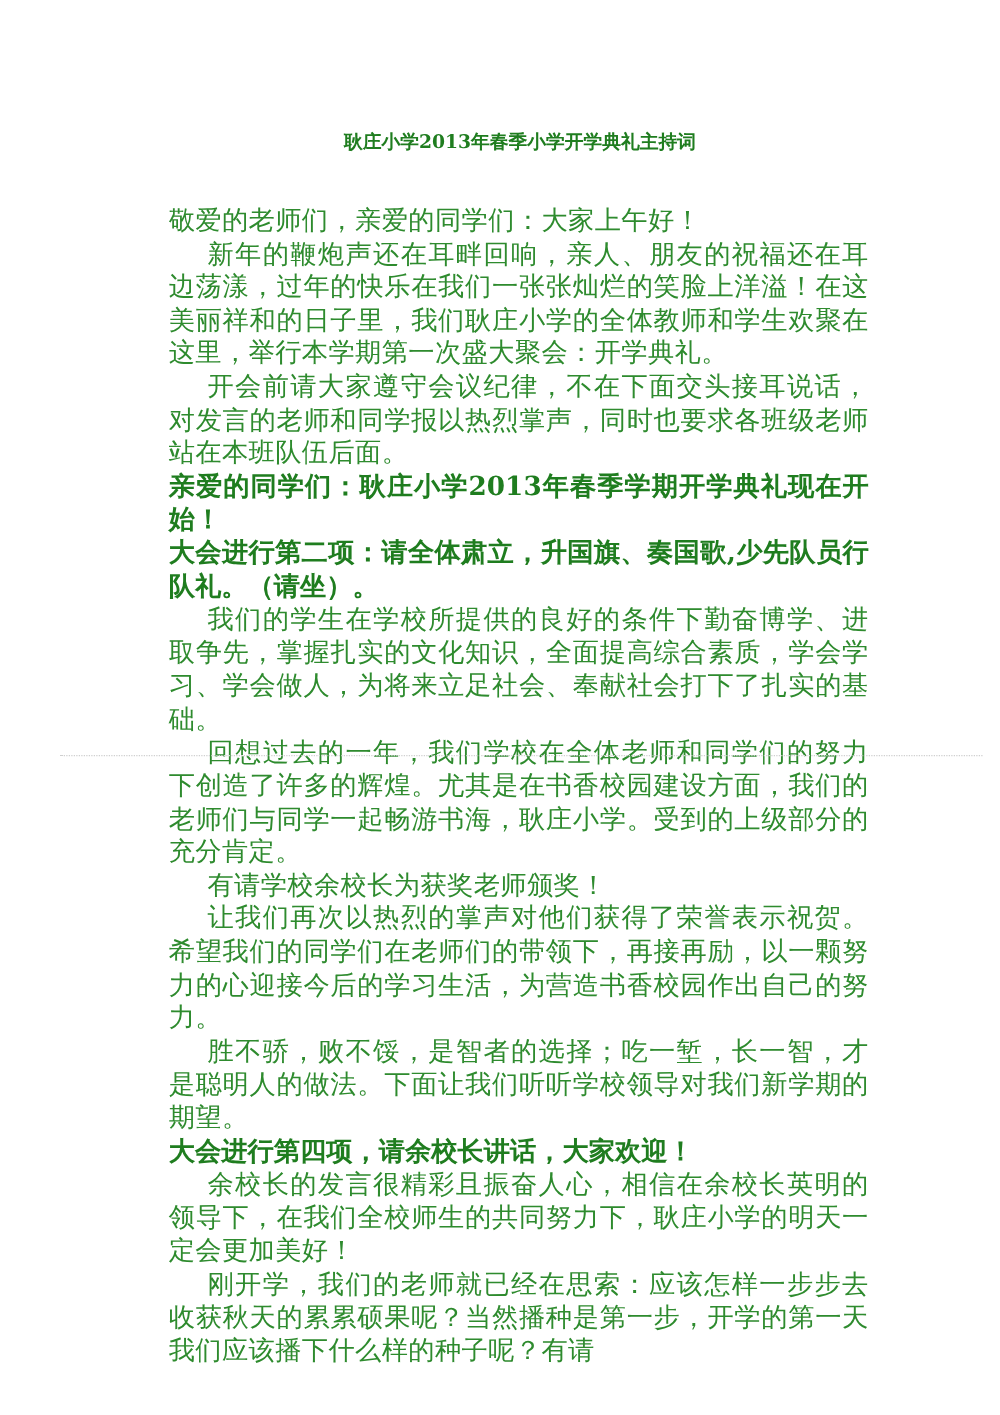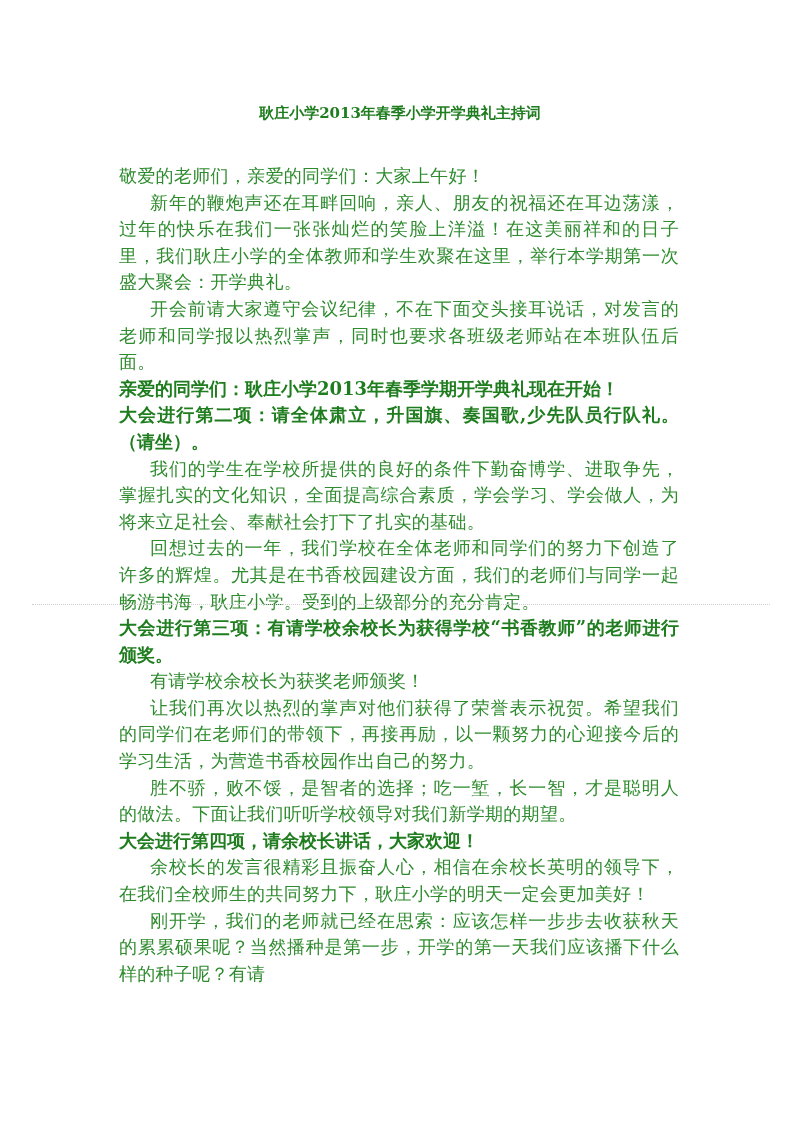--- a/index.html
+++ b/index.html
@@ -9,21 +9,21 @@
     }
     body {
       width: 800px;
       height: 1132px;
       position: relative;
       overflow: hidden;
       font-family: "DejaVu Serif", "Liberation Serif", serif;
     }
     .page {
       position: absolute;
-      left: 0;
+      left: 16px;
       top: 0;
       width: 660px;
       height: 1132px;
     }
     .title {
       position: absolute;
       top: 103px;
       left: 0;
       width: 800px;
       text-align: center;
@@ -33,21 +33,21 @@
       letter-spacing: 0px;
       line-height: 20px;
     }
     .body {
       position: absolute;
       top: 163px;
       left: 119px;
       width: 560px;
     }
     .p {
-      font-size: 18px;
+      font-size: 21px;
       line-height: 26.6px;
       color: #2e8b2e;
       margin: 0;
       text-align: justify;
       text-align-last: left;
       letter-spacing: 0.3px;
     }
     .p.indent {
       text-indent: 31px;
     }
@@ -72,21 +72,20 @@
   <div class="title">耿庄小学2013年春季小学开学典礼主持词</div>
 
   <div class="body">
     <p class="p">敬爱的老师们，亲爱的同学们：大家上午好！</p>
     <p class="p indent">新年的鞭炮声还在耳畔回响，亲人、朋友的祝福还在耳边荡漾，过年的快乐在我们一张张灿烂的笑脸上洋溢！在这美丽祥和的日子里，我们耿庄小学的全体教师和学生欢聚在这里，举行本学期第一次盛大聚会：开学典礼。</p>
     <p class="p indent">开会前请大家遵守会议纪律，不在下面交头接耳说话，对发言的老师和同学报以热烈掌声，同时也要求各班级老师站在本班队伍后面。</p>
     <p class="p bold">亲爱的同学们：耿庄小学2013年春季学期开学典礼现在开始！</p>
     <p class="p bold">大会进行第二项：请全体肃立，升国旗、奏国歌,少先队员行队礼。（请坐）。</p>
     <p class="p indent">我们的学生在学校所提供的良好的条件下勤奋博学、进取争先，掌握扎实的文化知识，全面提高综合素质，学会学习、学会做人，为将来立足社会、奉献社会打下了扎实的基础。</p>
     <p class="p indent">回想过去的一年，我们学校在全体老师和同学们的努力下创造了许多的辉煌。尤其是在书香校园建设方面，我们的老师们与同学一起畅游书海，耿庄小学。受到的上级部分的充分肯定。</p>
-    <p class="p bold">大会进行第三项：有请学校余校长为获得学校“书香教师”的老师进行颁奖。</p>
     <p class="p indent">有请学校余校长为获奖老师颁奖！</p>
     <p class="p indent">让我们再次以热烈的掌声对他们获得了荣誉表示祝贺。希望我们的同学们在老师们的带领下，再接再励，以一颗努力的心迎接今后的学习生活，为营造书香校园作出自己的努力。</p>
     <p class="p indent">胜不骄，败不馁，是智者的选择；吃一堑，长一智，才是聪明人的做法。下面让我们听听学校领导对我们新学期的期望。</p>
     <p class="p bold">大会进行第四项，请余校长讲话，大家欢迎！</p>
     <p class="p indent">余校长的发言很精彩且振奋人心，相信在余校长英明的领导下，在我们全校师生的共同努力下，耿庄小学的明天一定会更加美好！</p>
     <p class="p indent">刚开学，我们的老师就已经在思索：应该怎样一步步去收获秋天的累累硕果呢？当然播种是第一步，开学的第一天我们应该播下什么样的种子呢？有请</p>
   </div>
 
   <div class="divider"></div>
 </div>

